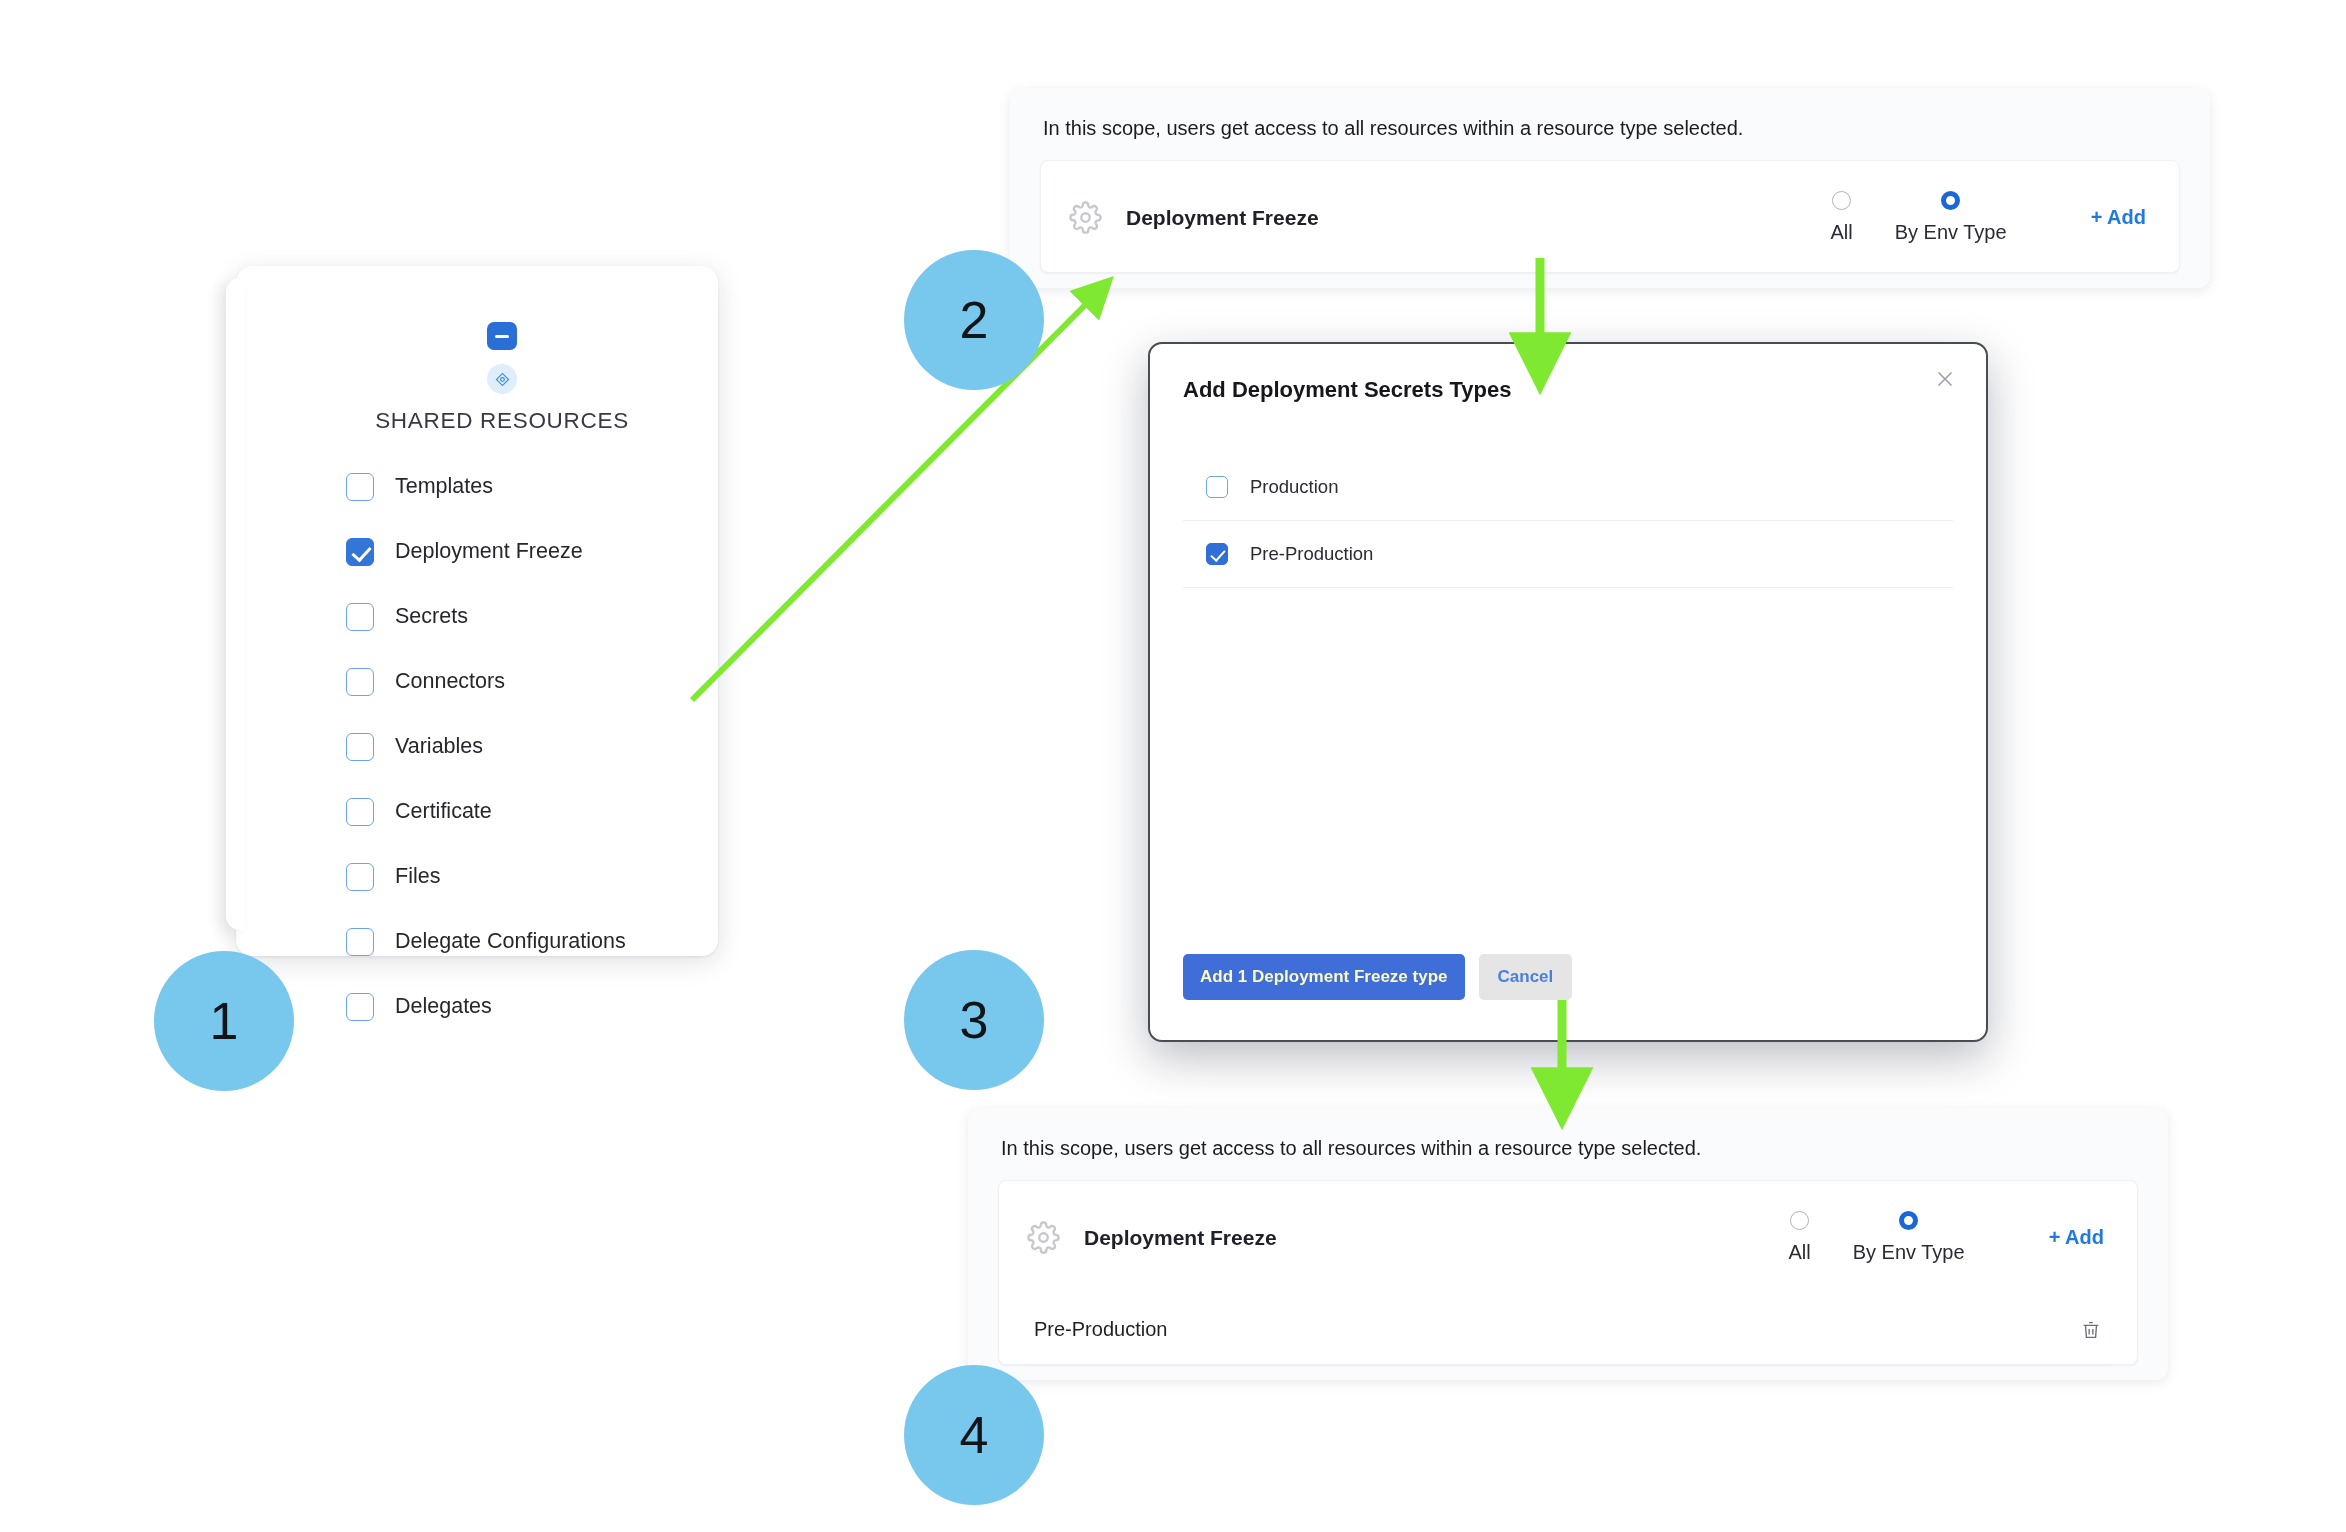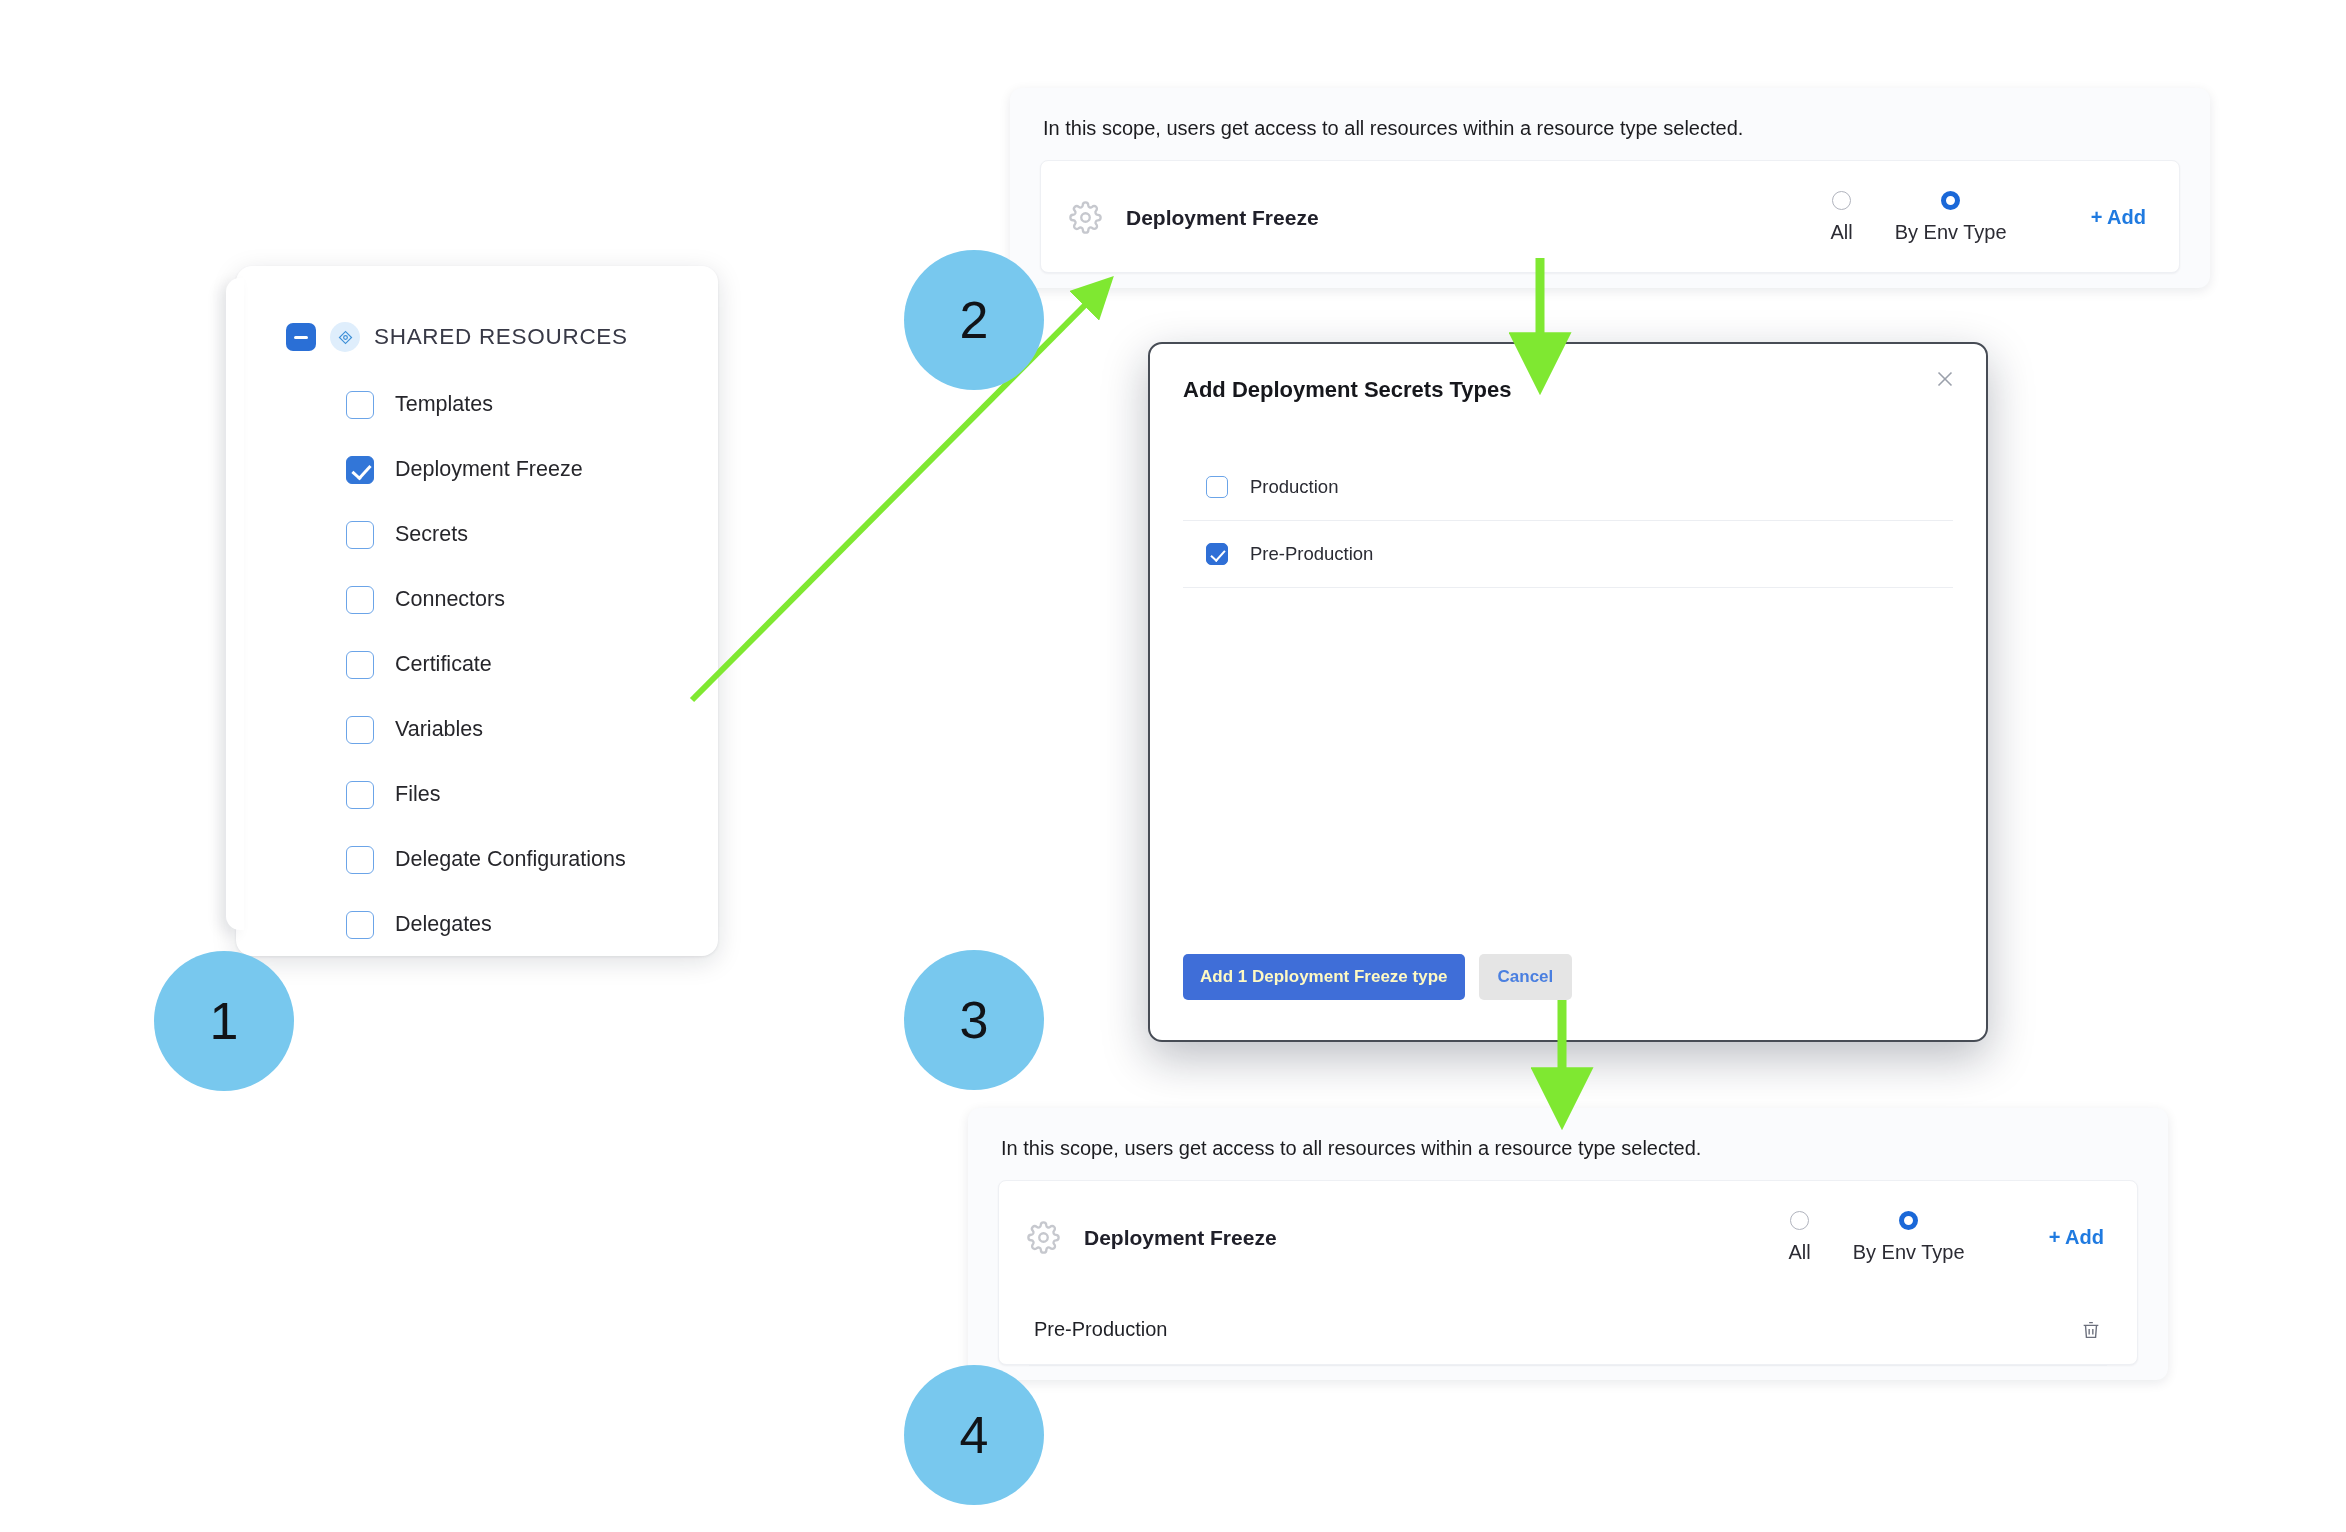--- a/index.html
+++ b/index.html
@@ -41,20 +41,21 @@
     width: 18px; height: 652px;
     background:#ffffff;
     border-radius: 14px 0 0 14px;
     box-shadow:-7px 4px 14px rgba(15,23,42,.09);
     z-index:-1;
   }
   .sr-header {
     display: flex; align-items: center;
     gap: 14px;
     padding: 56px 0 0 50px;
+    flex-direction: column;
   }
   .minus-box {
     width: 30px; height: 28px;
     background: #2a6fd6;
     border-radius: 7px;
     display:flex; align-items:center; justify-content:center;
     flex: 0 0 auto;
   }
   .minus-box i { display:block; width:14px; height:3px; background:#fff; border-radius:2px;}
   .diamond-badge {
@@ -282,25 +283,25 @@
       <div class="sr-item">
         <span class="cb"></span>
         <span class="sr-label">Secrets</span>
       </div>
       <div class="sr-item">
         <span class="cb"></span>
         <span class="sr-label">Connectors</span>
       </div>
       <div class="sr-item">
         <span class="cb"></span>
+        <span class="sr-label">Variables</span>
+      </div>
+      <div class="sr-item">
+        <span class="cb"></span>
         <span class="sr-label">Certificate</span>
-      </div>
-      <div class="sr-item">
-        <span class="cb"></span>
-        <span class="sr-label">Variables</span>
       </div>
       <div class="sr-item">
         <span class="cb"></span>
         <span class="sr-label">Files</span>
       </div>
       <div class="sr-item">
         <span class="cb"></span>
         <span class="sr-label">Delegate Configurations</span>
       </div>
       <div class="sr-item">

